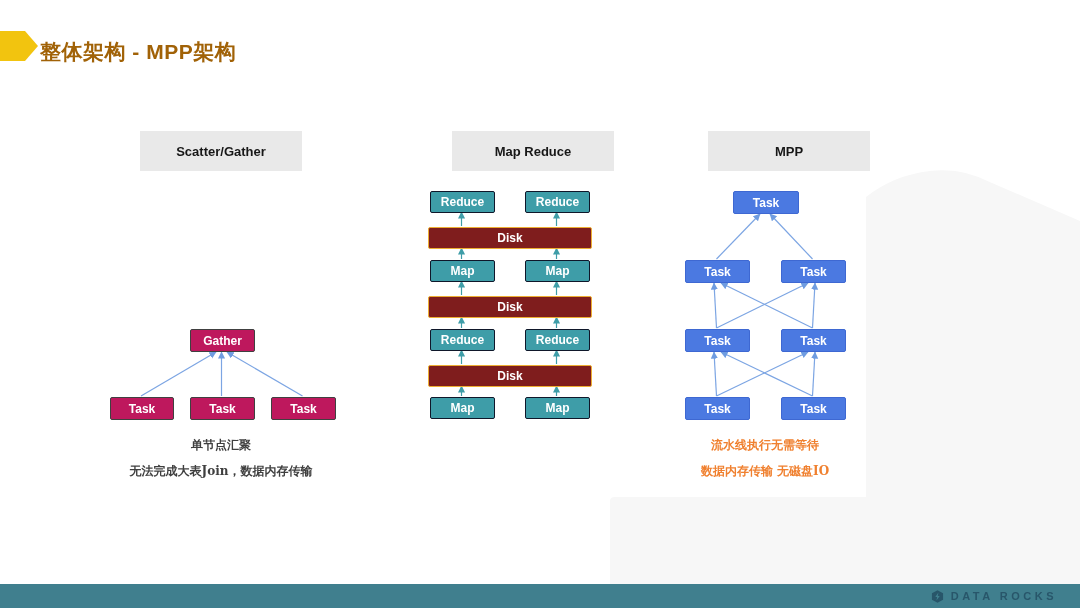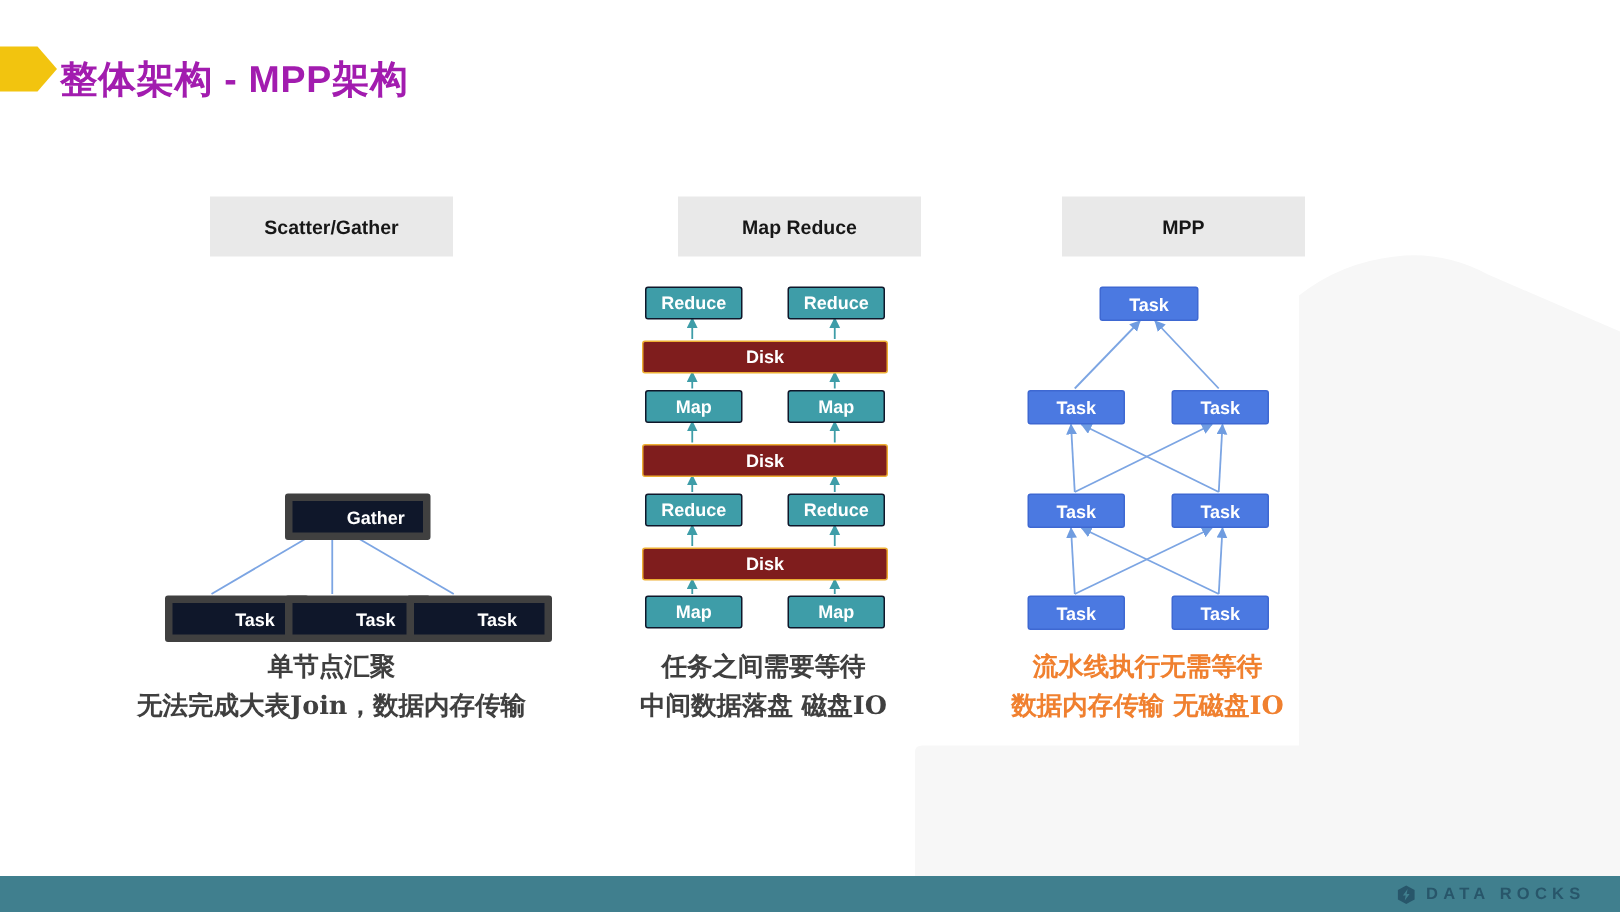--- a/index.html
+++ b/index.html
@@ -5,42 +5,42 @@
   html,body{margin:0;padding:0;background:#fff;}
   .slide{
     position:relative; width:1080px; height:608px; background:#ffffff;
     overflow:hidden; font-family:"Liberation Sans","DejaVu Sans",sans-serif;
   }
   .bg-svg{position:absolute;left:0;top:0;z-index:0;}
   .lines-svg{position:absolute;left:0;top:0;z-index:1;}
 
   .title-row{position:absolute;left:0;top:28px;height:36px;display:flex;align-items:center;z-index:2;}
   .title-marker{width:40px;height:34px;flex:0 0 auto;}
-  .page-title{font-size:25px;font-weight:bold;color:#a21caf;letter-spacing:0.5px;margin-left:0px;margin-top:12px;}
+  .page-title{font-size:21px;font-weight:bold;color:#a16207;letter-spacing:0.5px;margin-left:0px;margin-top:12px;}
 
   .col-header{
     position:absolute;width:162px;height:40px;background:#e9e9e9;z-index:2;
     display:flex;align-items:center;justify-content:center;
     font-size:13px;font-weight:600;color:#171717;
   }
 
   .node{
     position:absolute;z-index:2;border-radius:2px;
     display:flex;align-items:center;justify-content:center;
     color:#ffffff;font-size:12px;font-weight:600;
   }
-  .blue {background:#0f172a;border:5px solid #404040;padding-left:24px;}
+  .blue {background:#be185d;border:1px solid #404040;}
   .royal{background:#4b79e1;border:1px solid #3e68d2;}
   .teal {background:#3e9da8;border:1px solid #0f172a;}
   .gold {background:#7f1d1d;border:1px solid #edae33;font-size:12px;}
 
   .caption{
     position:absolute;width:320px;z-index:2;text-align:center;
     font-family:"DejaVu Serif","Liberation Serif",serif;
-    font-size:17px;font-weight:600;color:#3f3f3f;line-height:26px;
+    font-size:12px;font-weight:600;color:#3f3f3f;line-height:26px;
   }
   .caption.orange{color:#f0802f;}
 
   .footer-bar{
     position:absolute;left:0;top:584px;width:1080px;height:24px;background:#407f8e;z-index:3;
     display:flex;align-items:center;justify-content:flex-end;padding-right:23px;box-sizing:border-box;gap:7px;
   }
   .brand-text{
     font-size:11px;font-weight:bold;color:#28566a;letter-spacing:3.5px;
   }
@@ -134,24 +134,20 @@
   <div class="node royal" style="left:781px;top:260px;width:63px;height:21px;">Task</div>
   <div class="node royal" style="left:685px;top:329px;width:63px;height:21px;">Task</div>
   <div class="node royal" style="left:781px;top:329px;width:63px;height:21px;">Task</div>
   <div class="node royal" style="left:685px;top:397px;width:63px;height:21px;">Task</div>
   <div class="node royal" style="left:781px;top:397px;width:63px;height:21px;">Task</div>
 
   <div class="caption" style="left:61px;top:432px;">
     <div>单节点汇聚</div>
     <div>无法完成大表Join，数据内存传输</div>
   </div>
-  <div class="caption" style="left:349px;top:432px;">
-    <div>任务之间需要等待</div>
-    <div>中间数据落盘 磁盘IO</div>
-  </div>
   <div class="caption orange" style="left:605px;top:432px;">
     <div>流水线执行无需等待</div>
     <div>数据内存传输 无磁盘IO</div>
   </div>
 
   <div class="footer-bar">
     <svg width="13" height="13" viewBox="0 0 14 14">
       <path d="M7 0.3 L13 3.6 V10.4 L7 13.7 L1 10.4 V3.6 Z" fill="#28566a"></path>
       <path d="M8 2.8 L4.6 7.5 H6.6 L5.9 11.2 L9.4 6.4 H7.3 Z" fill="#407f8e"></path>
     </svg>

